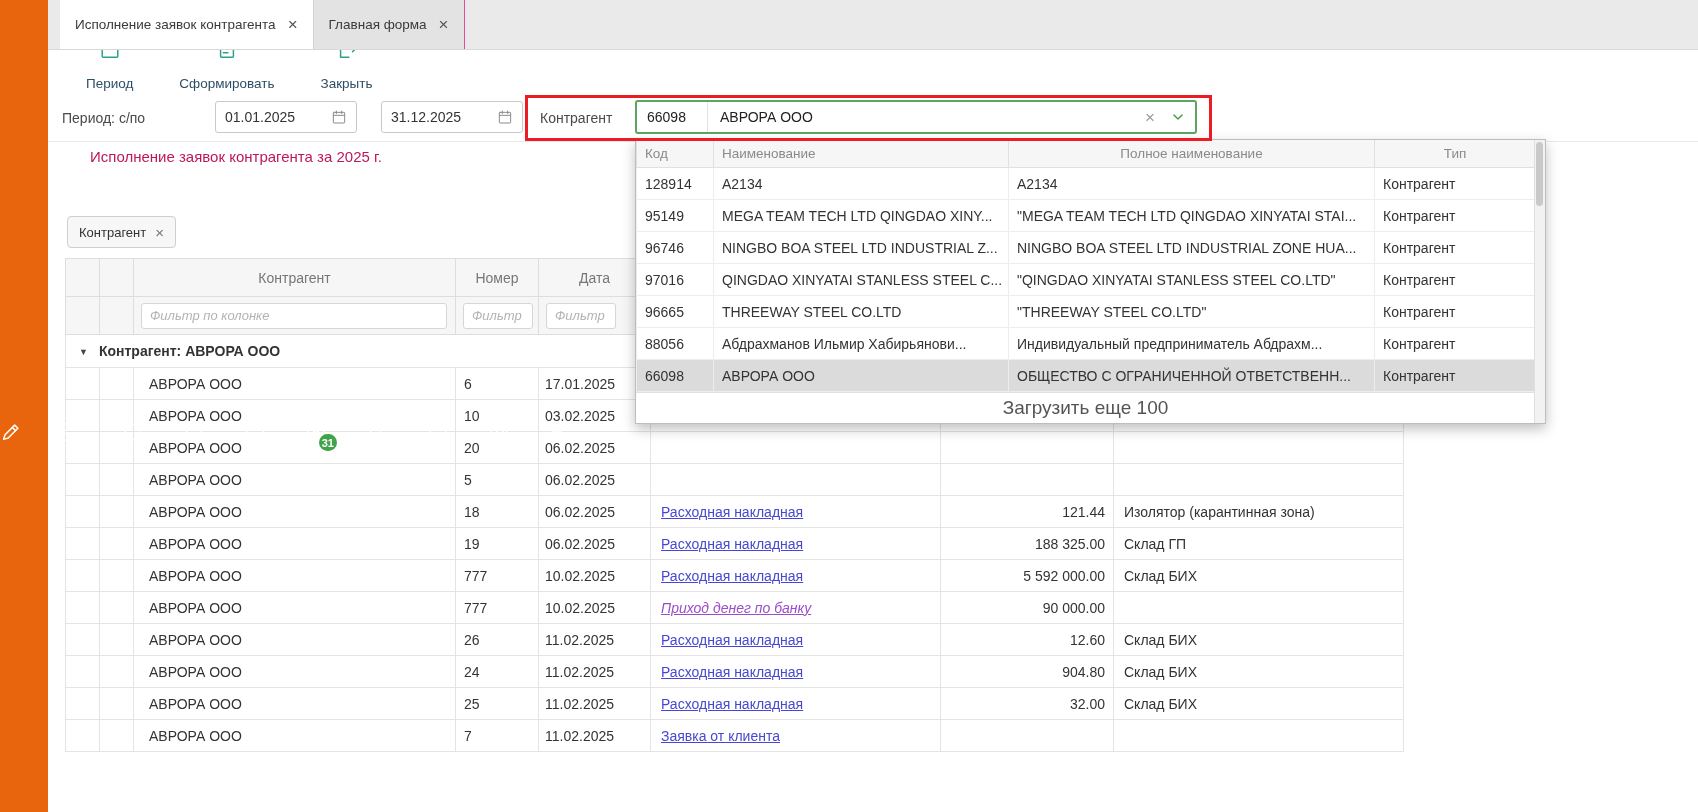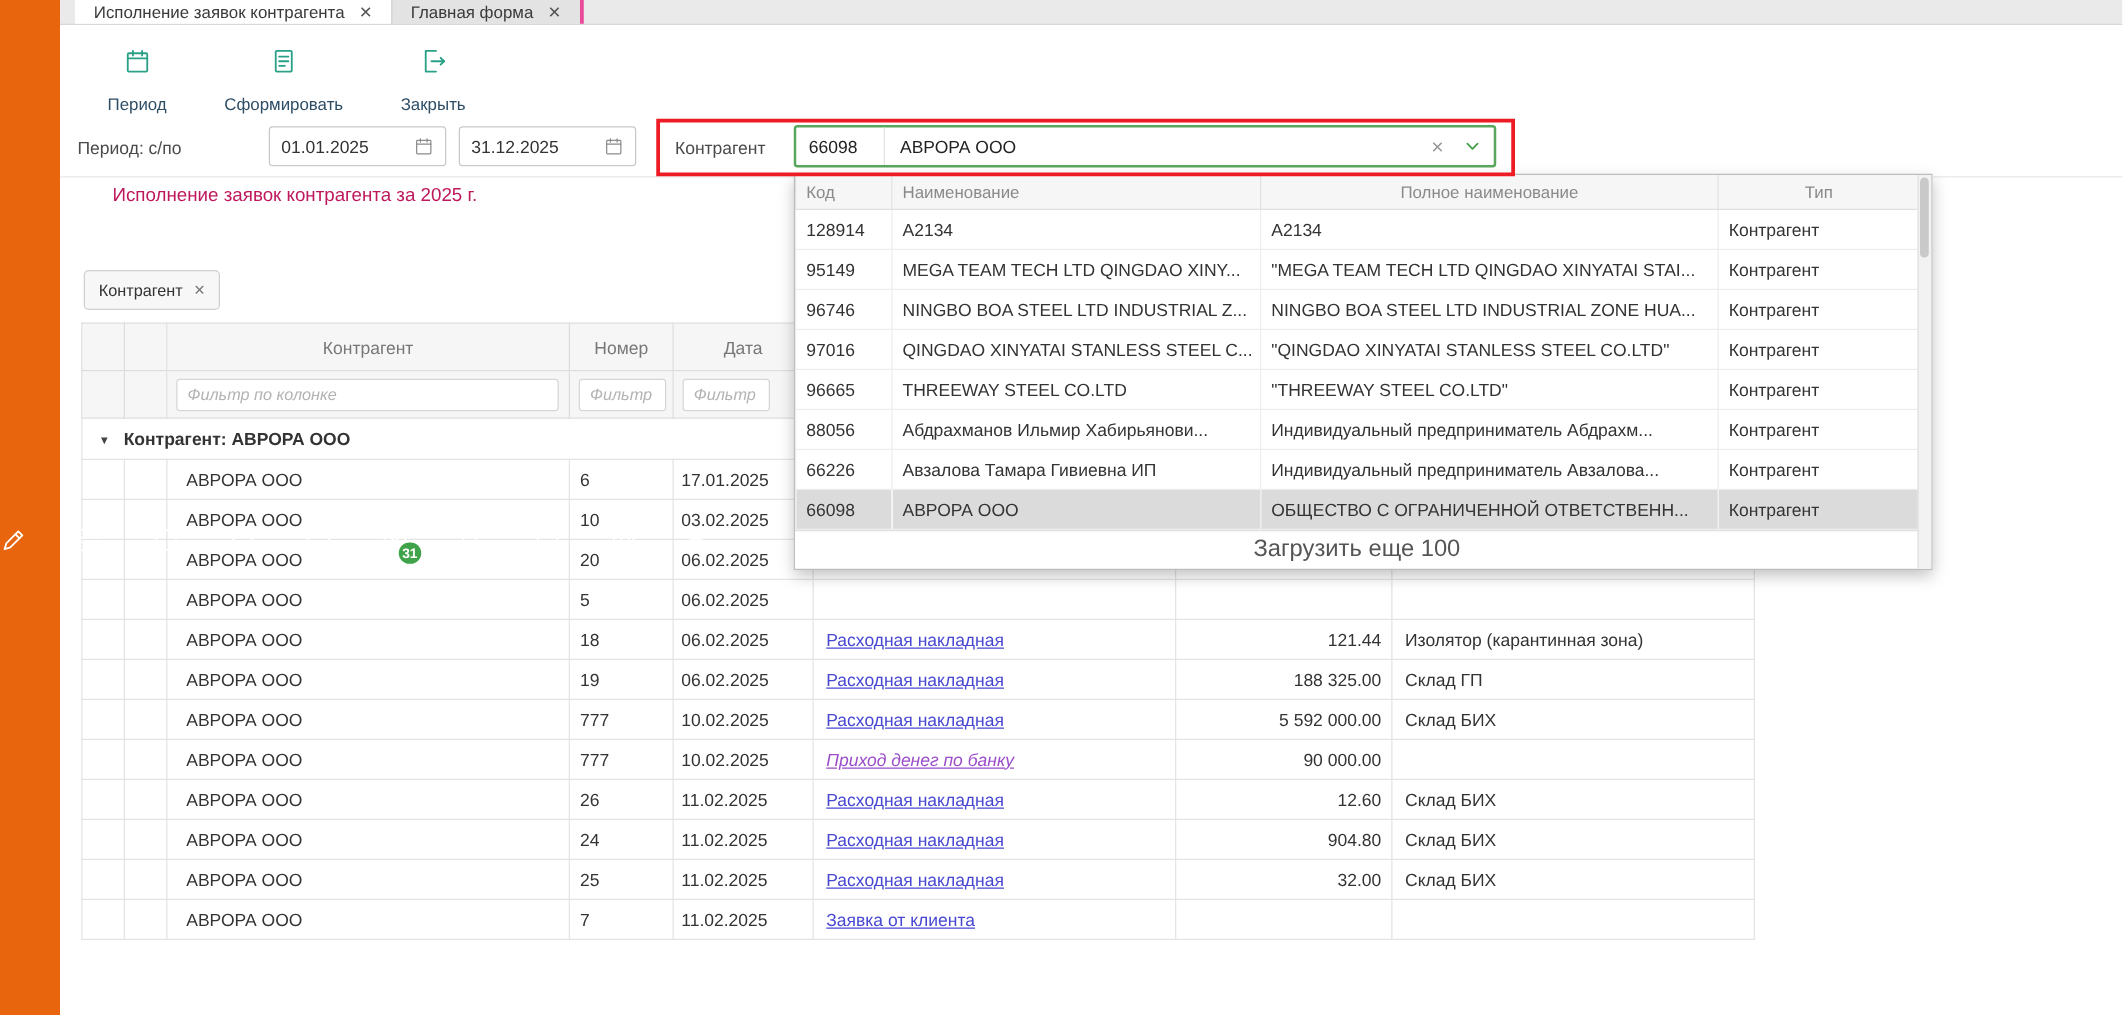--- a/index.html
+++ b/index.html
@@ -9,45 +9,45 @@
   
   .sidebar{position:absolute;left:0;top:0;width:48px;height:812px;background:#E8650E;
            display:flex;flex-direction:row;align-items:center;padding-top:52px;gap:39px;box-sizing:border-box;z-index:10;}
   .sb-icon{width:22px;height:22px;position:relative;cursor:pointer;}
   .sb-icon svg{width:22px;height:22px;display:block;stroke:#fff;fill:none;stroke-width:1.6;stroke-linecap:round;stroke-linejoin:round;}
   .badge{position:absolute;right:-12px;bottom:-10px;min-width:21px;height:21px;border-radius:11px;background:#3FA449;
          color:#fff;font-size:11px;font-weight:bold;display:flex;align-items:center;justify-content:center;
          border:2px solid #fff;box-sizing:border-box;padding:0 3px;}
 
   
-  .tabbar{position:absolute;left:48px;top:0;right:0;height:20px;background:#EAEAEA;border-bottom:1px solid #D8D8D8;
+  .tabbar{position:absolute;left:48px;top:0;right:0;height:50px;background:#EAEAEA;border-bottom:1px solid #D8D8D8;
           display:flex;align-items:stretch;box-sizing:border-box;z-index:5;}
   .tab{display:flex;align-items:center;padding:0 15px;font-size:13.5px;color:#3a3a3a;cursor:pointer;white-space:nowrap;}
   .tab.active{background:#fff;margin-left:12px;}
-  .tab.inactive{background:#E3E3E3;border-left:1px solid #D2D2D2;border-right:3px solid #ec4899;text-align:right;}
+  .tab.inactive{background:#E3E3E3;border-left:1px solid #D2D2D2;border-right:1px solid #ec4899;text-align:right;}
   .tab-close{margin-left:12px;color:#555;font-size:17px;line-height:1;}
 
   
   .toolbar{position:absolute;left:48px;top:34px;right:0;height:61px;background:#fff;display:flex;align-items:center;
            padding-left:38px;gap:46px;box-sizing:border-box;}
   .tbtn{display:flex;flex-direction:column;align-items:center;gap:16px;cursor:pointer;}
   .tbtn svg{width:22px;height:22px;stroke:#2AA187;fill:none;stroke-width:1.6;stroke-linecap:round;stroke-linejoin:round;}
   .tbtn-label{font-size:13.5px;color:#2E4E66;}
 
   
   .filterbar{position:absolute;left:48px;top:95px;right:0;height:46px;background:#fff;}
   .flabel{position:absolute;font-size:14px;color:#4a4a4a;top:15px;white-space:nowrap;}
   #period-label{left:14px;}
   #cp-label{left:492px;}
   .dateinput{position:absolute;top:6px;height:32px;width:142px;border:1px solid #C9C9C9;border-radius:3px;box-sizing:border-box;
              display:flex;align-items:center;padding:0 9px;background:#fff;}
   .dateinput input{border:none;outline:none;width:86px;font-size:14px;color:#333;font-family:inherit;background:transparent;padding:0;}
   .dateinput .cal{margin-left:auto;}
   .cal svg{width:16px;height:16px;display:block;stroke:#8C8C8C;fill:none;stroke-width:1.5;stroke-linecap:round;stroke-linejoin:round;}
-  #date-from{left:167px;} #date-to{left:319px;}
+  #date-from{left:167px;} #date-to{left:333px;}
   .combo{position:absolute;left:587px;top:5px;width:562px;height:34px;border:2px solid #58A75C;border-radius:3px;box-sizing:border-box;
          background:#fff;display:flex;align-items:center;padding-left:10px;font-size:14px;color:#222;cursor:pointer;}
   .combo-code{width:60px;}
   .combo-sep{width:1px;align-self:stretch;background:#E2E2E2;margin-right:12px;}
   .combo-name{flex:1;overflow:hidden;white-space:nowrap;}
   .combo-clear{color:#9a9a9a;font-size:17px;margin-right:16px;line-height:1;cursor:pointer;}
   .combo-chevron{margin-right:10px;display:flex;align-items:center;cursor:pointer;}
   .combo-chevron svg{width:14px;height:14px;stroke:#3E9E45;fill:none;stroke-width:2.4;stroke-linecap:round;stroke-linejoin:round;}
   .content-sep{position:absolute;left:48px;top:141px;right:0;height:1px;background:#E8E8E8;}
 
@@ -458,26 +458,20 @@
           <td>THREEWAY STEEL CO.LTD</td>
         <td>"THREEWAY STEEL CO.LTD"</td>
           <td>Контрагент</td>
       </tr>
       <tr>
         <td>88056</td>
           <td>Абдрахманов Ильмир Хабирьянови...</td>
         <td>Индивидуальный предприниматель Абдрахм...</td>
           <td>Контрагент</td>
       </tr>
-      <tr>
-        <td>66226</td>
-          <td>Авзалова Тамара Гивиевна ИП</td>
-        <td>Индивидуальный предприниматель Авзалова...</td>
-          <td>Контрагент</td>
-      </tr>
       <tr class="selected">
         <td>66098</td>
           <td>АВРОРА ООО</td>
         <td>ОБЩЕСТВО С ОГРАНИЧЕННОЙ ОТВЕТСТВЕНН...</td>
           <td>Контрагент</td>
       </tr>
     </tbody>
   </table>
   <div class="popup-footer">Загрузить еще 100</div>
   <div class="popup-scroll">

